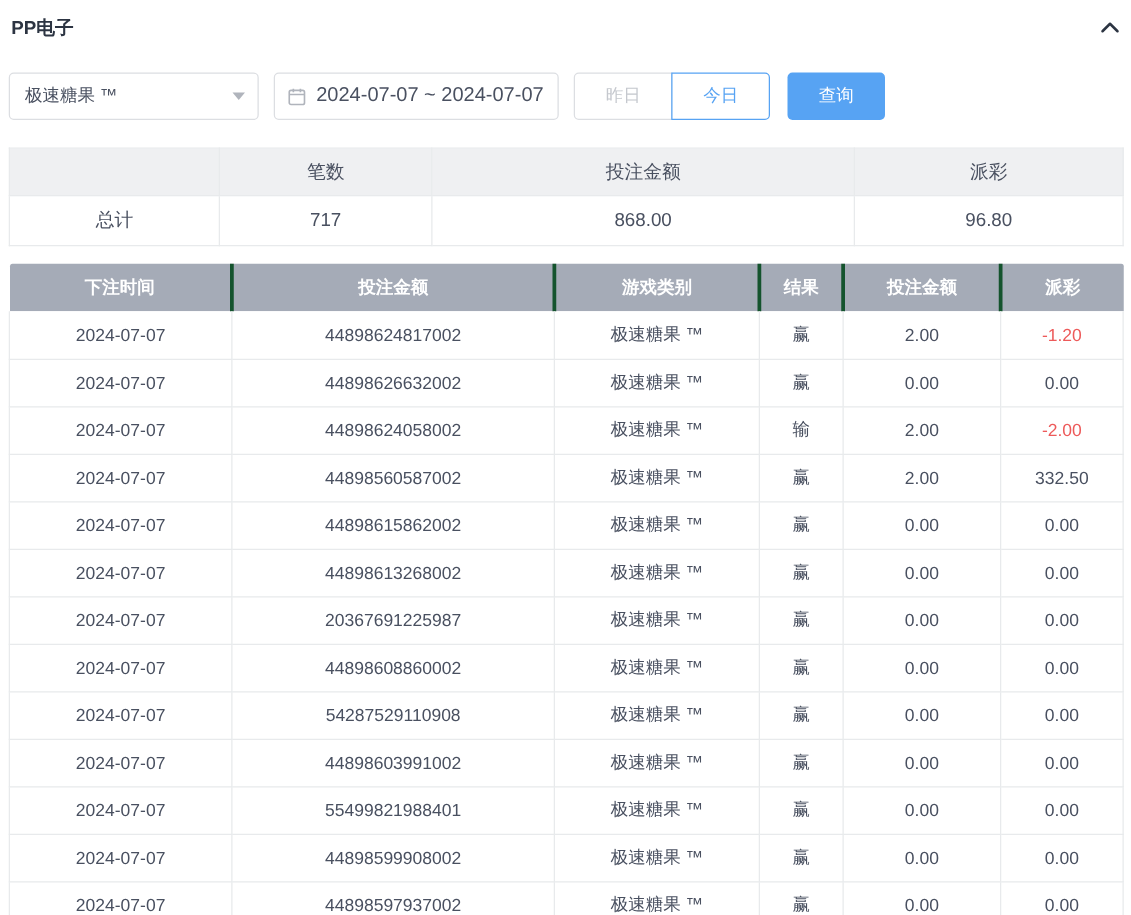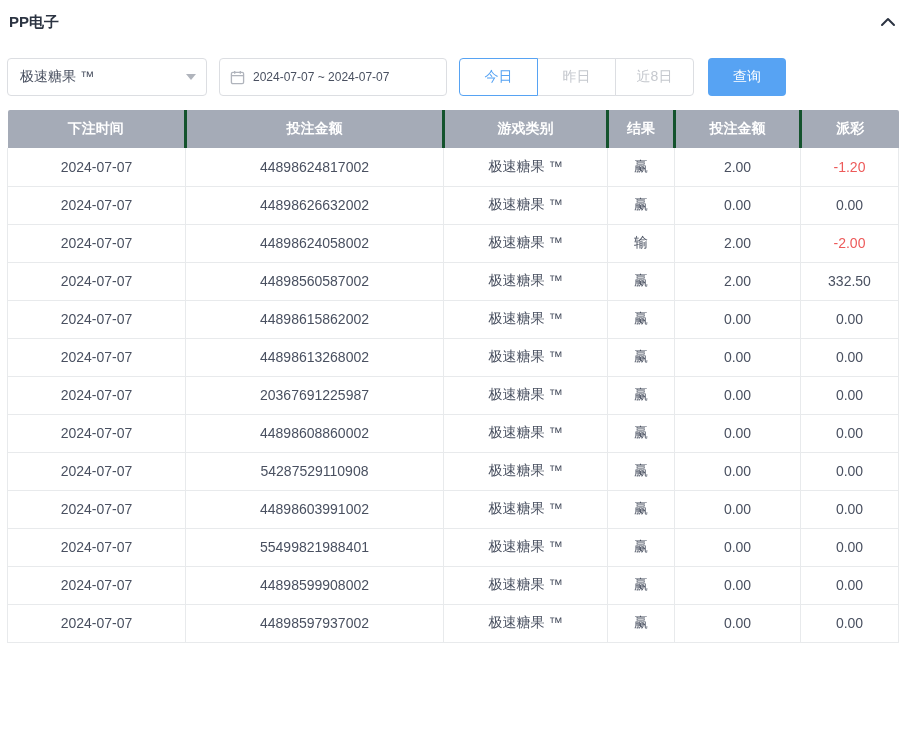--- a/index.html
+++ b/index.html
@@ -22,21 +22,21 @@
 
   
   .filter-row{display:flex;align-items:center;margin-top:18px;height:38px;}
   .select-box{width:200px;height:38px;border:1px solid #dcdee2;border-radius:4px;
     display:flex;align-items:center;justify-content:space-between;
     padding:0 10px 0 12px;font-size:14px;color:#495060;background:#fff;cursor:pointer;}
   .select-arrow{width:0;height:0;border-left:5px solid transparent;
     border-right:5px solid transparent;border-top:6px solid #b0b4bc;}
   .date-box{width:228px;height:38px;border:1px solid #dcdee2;border-radius:4px;
     display:flex;align-items:center;gap:8px;padding:0 10px;margin-left:12px;
-    font-size:12px;color:#495060;background:#fff;cursor:text;}
+    font-size:16px;color:#495060;background:#fff;cursor:text;}
   .btn-group{display:flex;margin-left:12px;}
   .qbtn{width:79px;height:38px;background:#fff;border:1px solid #dcdee2;
     font-size:14px;color:#c5c8ce;cursor:pointer;margin-left:-1px;
     font-family:inherit;}
   .btn-group .qbtn:first-child{border-radius:4px 0 0 4px;margin-left:0;}
   .btn-group .qbtn:last-child{border-radius:0 4px 4px 0;}
   .qbtn.active{border-color:var(--accent);color:var(--accent);position:relative;z-index:2;}
   .search-btn{width:78px;height:38px;margin-left:14px;background:var(--accent);
     color:#fff;border:none;border-radius:4px;font-size:14px;cursor:pointer;
     font-family:inherit;text-align:center;}
@@ -87,28 +87,51 @@
       <svg class="icon-cal" width="15" height="15" viewBox="0 0 16 16">
         <rect x="1.5" y="2.5" width="13" height="12" rx="1.5" fill="none" stroke="#b0b4bc" stroke-width="1.4"></rect>
         <line x1="1.5" y1="6" x2="14.5" y2="6" stroke="#b0b4bc" stroke-width="1.4"></line>
         <line x1="5" y1="1" x2="5" y2="4" stroke="#b0b4bc" stroke-width="1.4"></line>
         <line x1="11" y1="1" x2="11" y2="4" stroke="#b0b4bc" stroke-width="1.4"></line>
       </svg>
       <span>2024-07-07 ~ 2024-07-07</span>
     </div>
 
     <div class="btn-group">
+      <button class="qbtn">昨日</button>
       <button class="qbtn active">今日</button>
-      <button class="qbtn">昨日</button>
-      <button class="qbtn">近8日</button>
     </div>
 
     <button class="search-btn">查询</button>
   </div>
 
+  <table class="summary">
+    <colgroup>
+        <col style="width:168px">
+        <col style="width:170px">
+        <col style="width:338px">
+        <col style="width:215px">
+      </colgroup>
+    <thead>
+      <tr>
+        <th></th>
+        <th>笔数</th>
+        <th>投注金额</th>
+        <th>派彩</th>
+      </tr>
+    </thead>
+    <tbody>
+      <tr>
+        <td>总计</td>
+        <td>717</td>
+        <td>868.00</td>
+        <td>96.80</td>
+      </tr>
+    </tbody>
+  </table>
 
   <table class="main">
     <colgroup>
         <col style="width:178px">
         <col style="width:258px">
         <col style="width:164px">
         <col style="width:67px">
         <col style="width:126px">
         <col style="width:98px">
       </colgroup>

